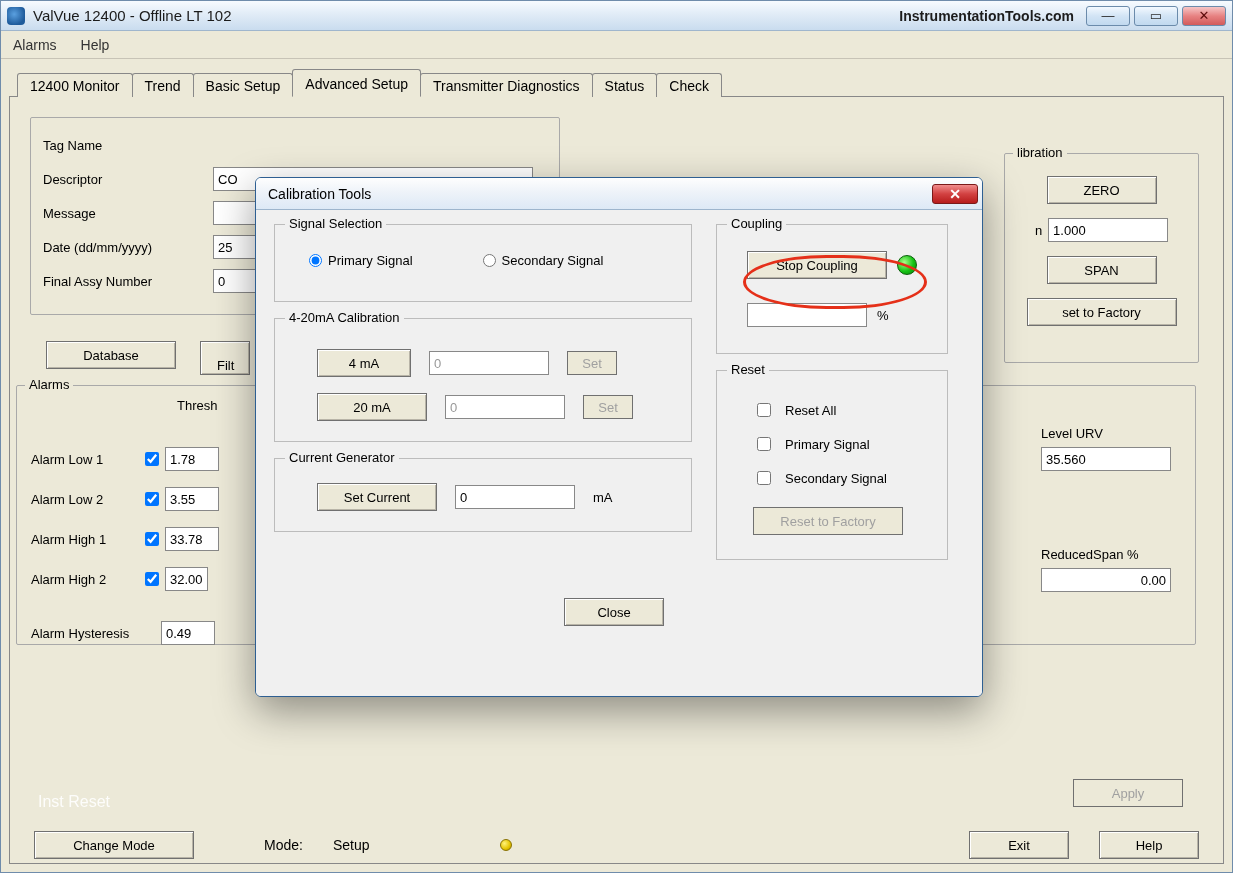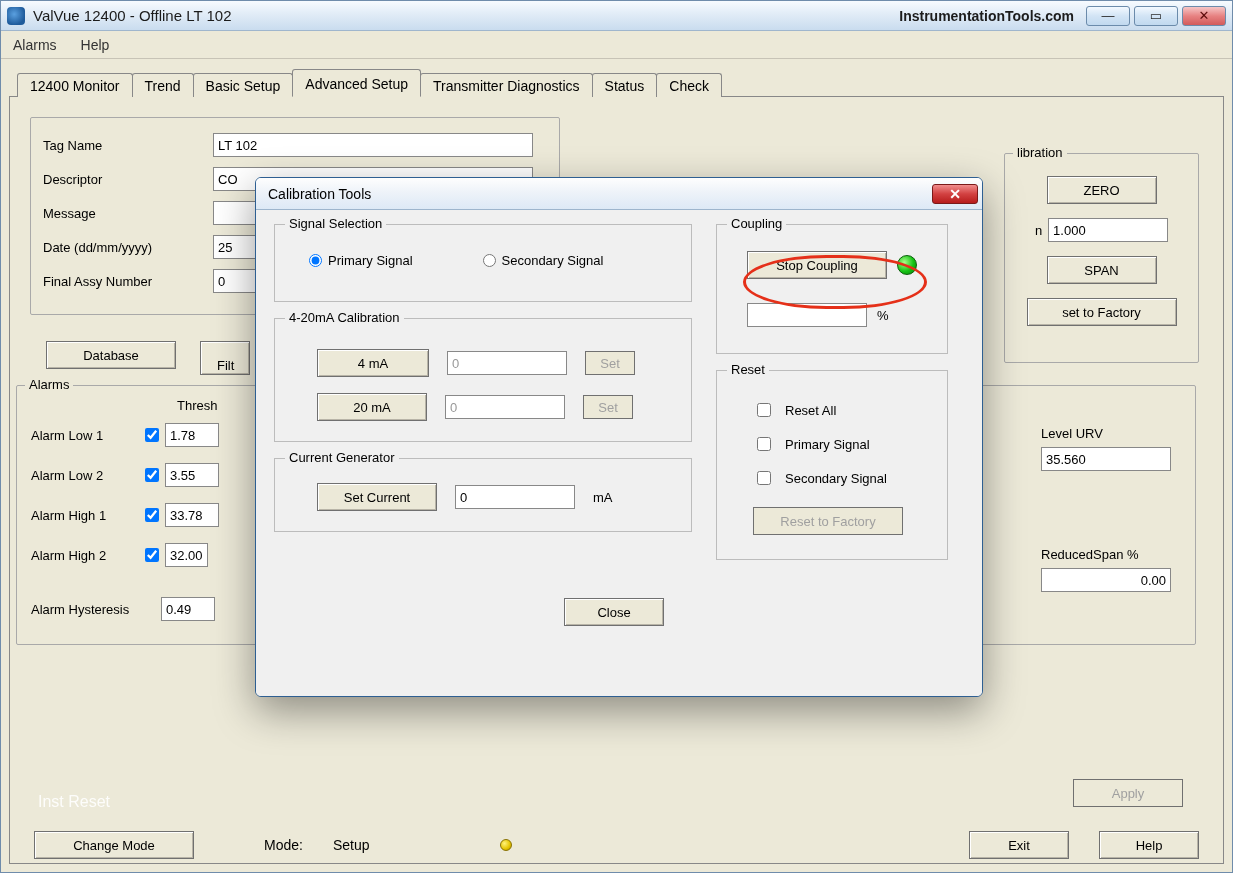--- a/index.html
+++ b/index.html
@@ -280,21 +280,20 @@
       <div class="tab">Transmitter Diagnostics</div>
       <div class="tab">Status</div>
       <div class="tab">Check</div>
     </div>
 
     <div class="tabpanel">
 
       <div class="groupbox" style="top:20px; left:20px; width:530px; height:198px; padding-top:10px;">
         <div class="field-row">
             <div class="lbl" style="width:170px">Tag Name</div>
-            <input class="text" style="width: 320px;" value="LT 102">
           </div>
         <div class="field-row">
             <div class="lbl" style="width:170px">Descriptor</div>
             <input class="text" style="width: 320px;" value="CO">
           </div>
         <div class="field-row">
             <div class="lbl" style="width:170px">Message</div>
             <input class="text" style="width: 320px;" value="">
           </div>
         <div class="field-row">
@@ -308,21 +307,21 @@
       </div>
 
       <div style="position:absolute; top:244px; left:36px; display:flex; gap:24px;">
         <button class="btn" style="width:130px">Database</button>
         <button class="btn" style="width:50px; padding:16px">Filt</button>
       </div>
 
       <div class="groupbox" style="top:288px; left:6px; width:1180px; height:260px;">
         <div class="legend">Alarms</div>
         <div style="position:absolute; top:12px; left:160px;" class="lbl">Thresh</div>
-        <div style="position:absolute; top:32px; left:14px; display:flex; flex-direction:column; gap:6px;">
+        <div style="position:absolute; top:56px; left:14px; display:flex; flex-direction:column; gap:6px;">
           <div class="field-row">
               <div class="lbl" style="width:110px">Alarm Low 1</div>
               <input type="checkbox" class="chk" checked="" style="">
               <input class="text" style="width: 54px;" value="1.78">
             </div>
           <div class="field-row">
               <div class="lbl" style="width:110px">Alarm Low 2</div>
               <input type="checkbox" class="chk" checked="" style="">
               <input class="text" style="width: 54px;" value="3.55">
             </div>
@@ -402,21 +401,21 @@
               <input type="radio" name="sig" style="">
               <span>Secondary Signal</span>
             </label>
         </div>
       </div>
 
       <div class="dlg-group" style="top:108px; left:18px; width:418px; height:124px;">
         <div class="legend">4-20mA Calibration</div>
         <div style="padding:6px 8px 0 28px;">
           <div class="row420">
-            <button class="btn" style="width:112px">4 mA</button>
+            <button class="btn" style="width:94px">4 mA</button>
             <input class="text" style="width: 120px; color: rgb(153, 153, 153);" disabled="" value="0">
             <button class="btn small disabled" disabled="" style="width:50px">Set</button>
           </div>
           <div class="row420">
             <button class="btn" style="width:110px">20 mA</button>
             <input class="text" style="width: 120px; color: rgb(153, 153, 153);" disabled="" value="0">
             <button class="btn small disabled" disabled="" style="width:50px">Set</button>
           </div>
         </div>
       </div>

